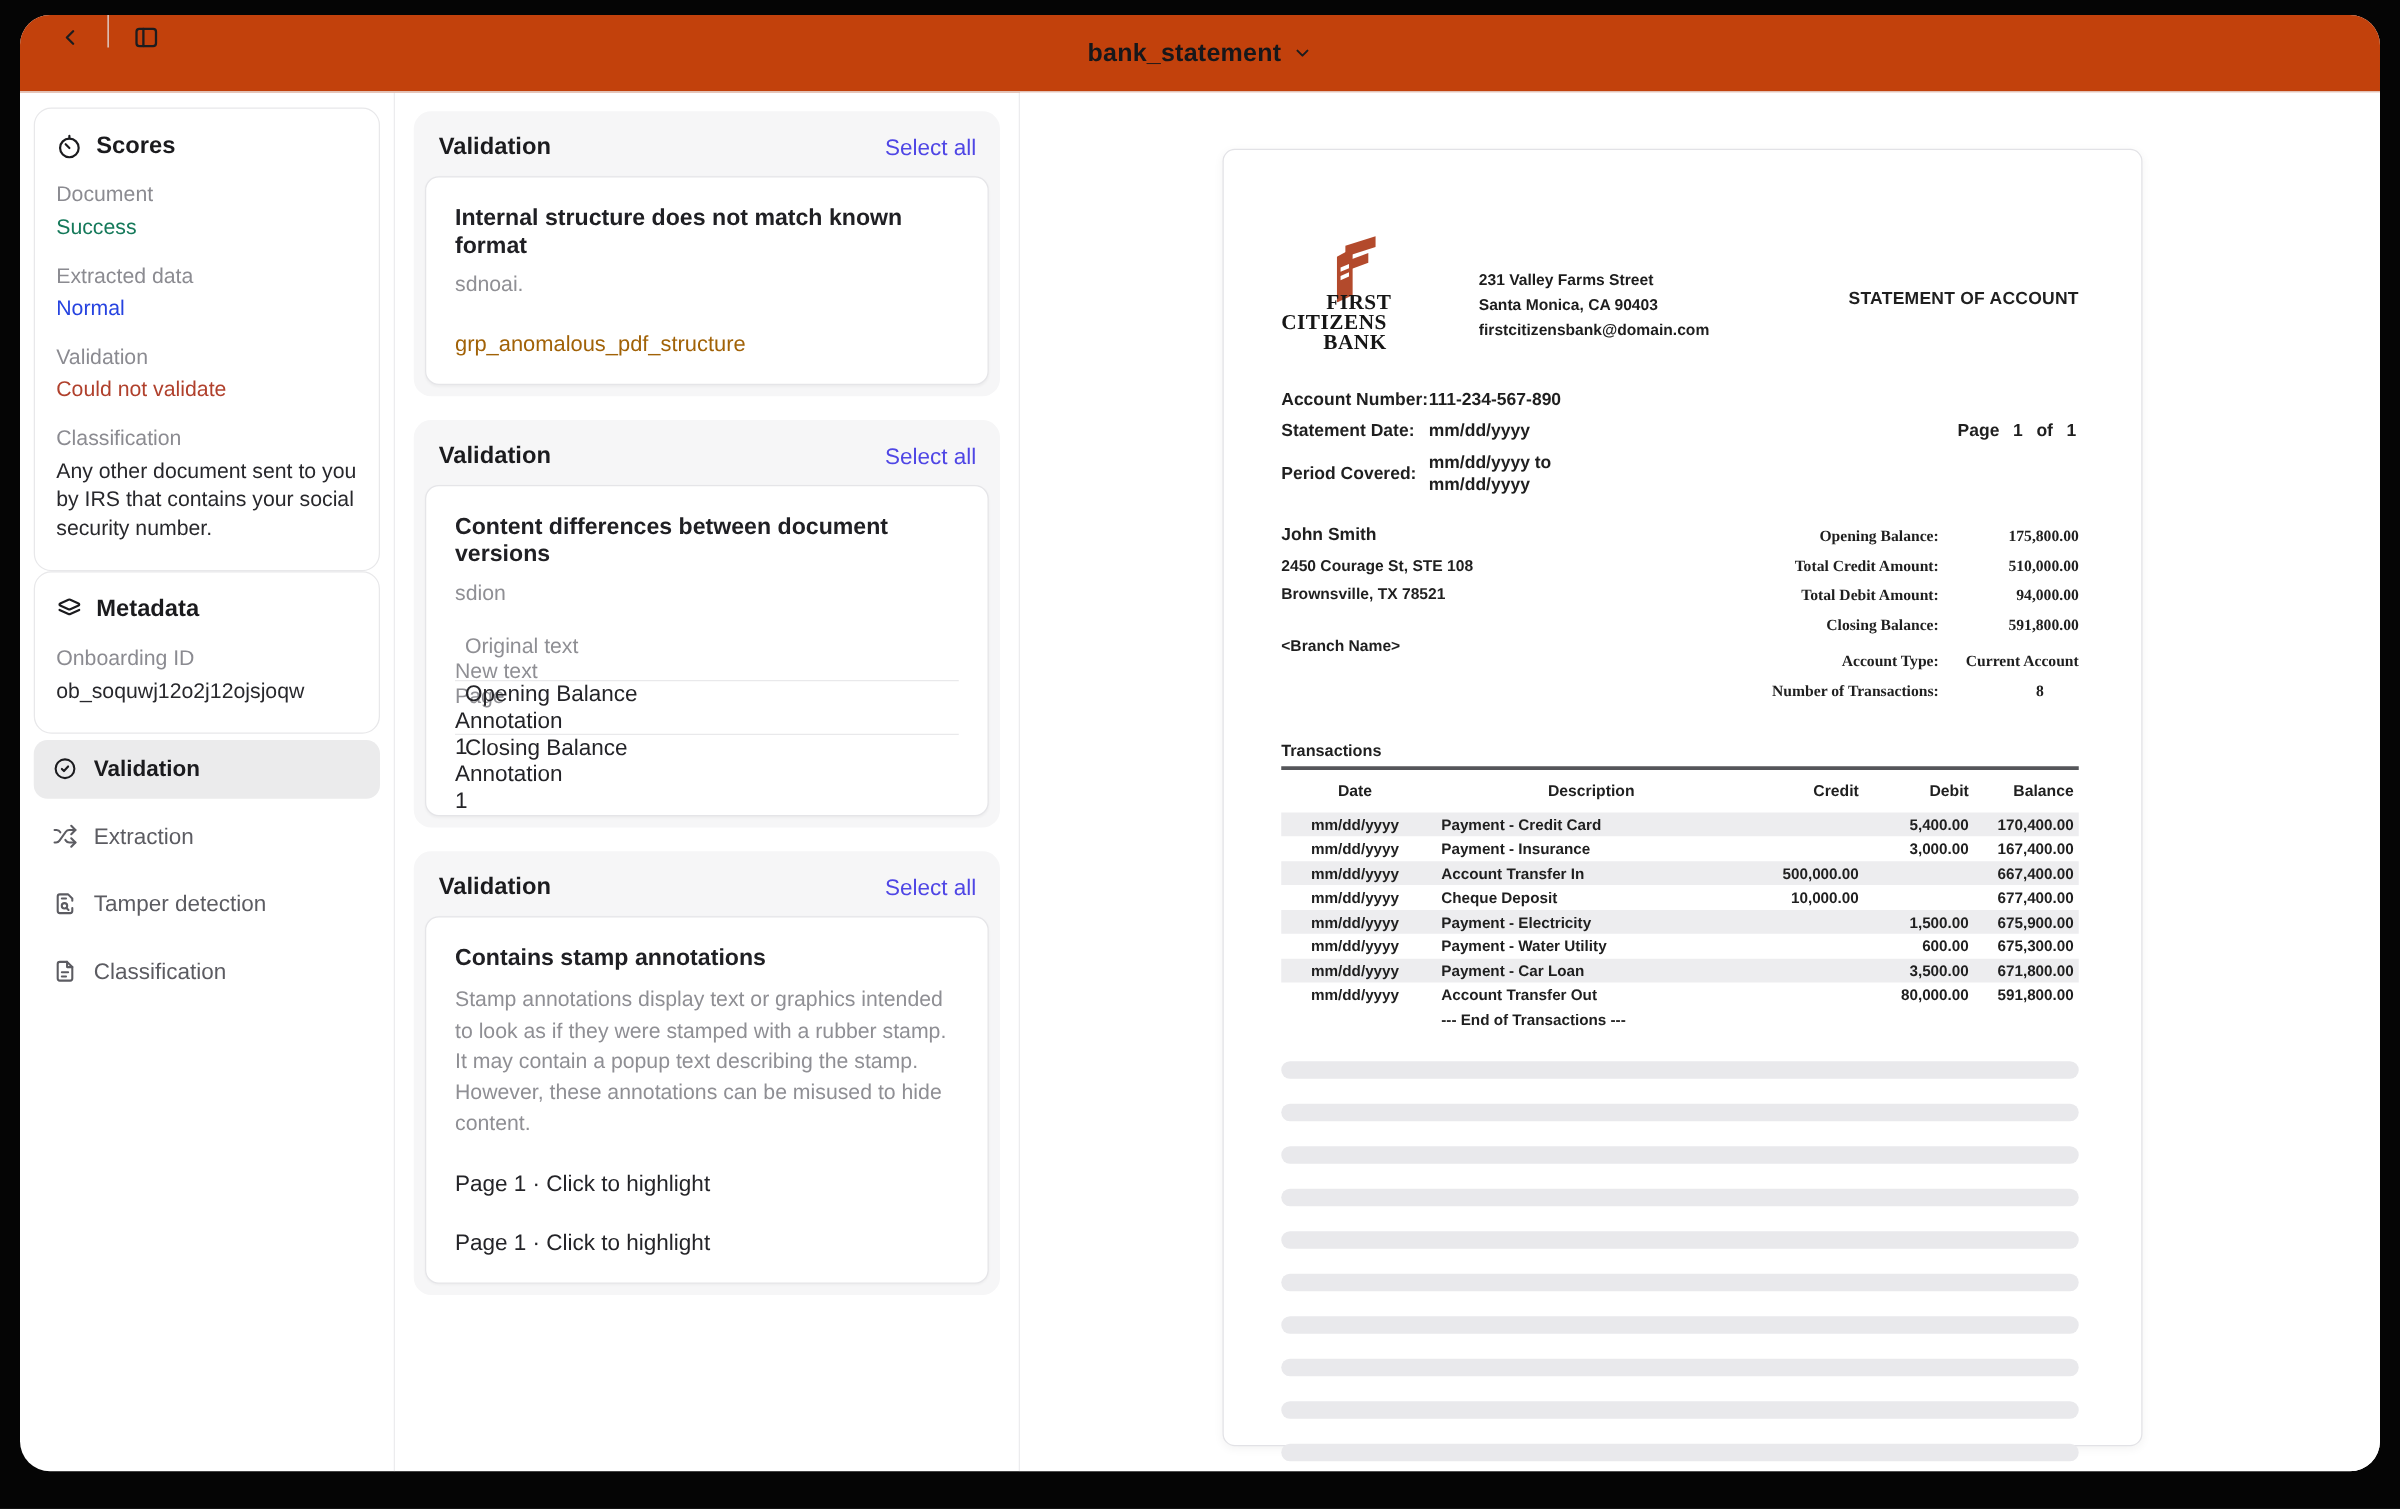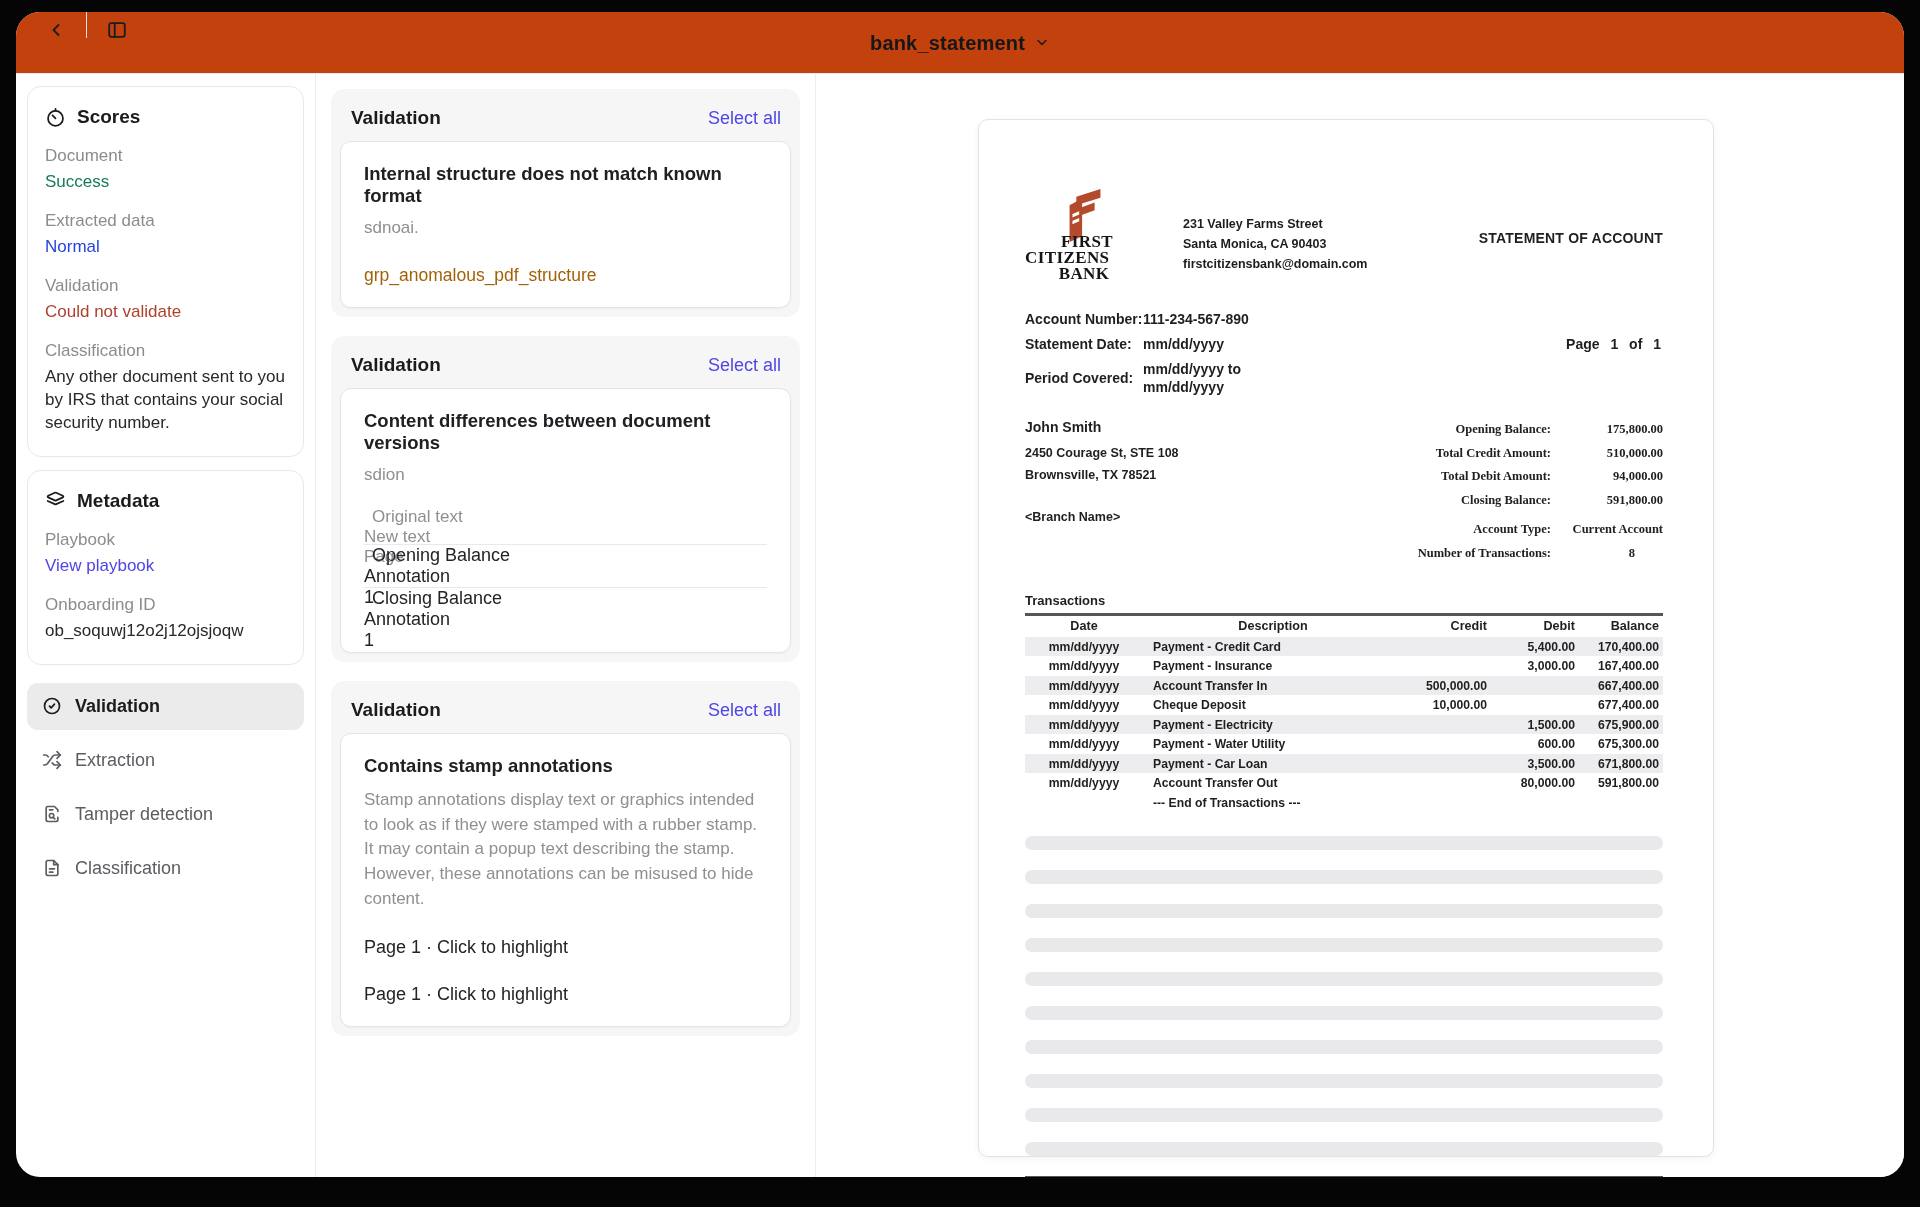--- a/index.html
+++ b/index.html
@@ -17,21 +17,21 @@
   .topbar-divider { width:1px; height:26px; background:#e4e4e7; margin:0 12px; }
   .doc-title-wrap { position:absolute; left:50%; top:50%; transform:translate(-50%,-50%);
     display:flex; align-items:center; gap:9px; cursor:pointer; }
   .doc-title { font-size:20px; font-weight:700; color:#17171a; letter-spacing:.2px; }
 
   
   .content { flex:1; display:flex; min-height:0; }
 
   
   .sidebar { width:300px; flex:0 0 300px; border-right:1px solid #ececee;
-    padding:12px 11px; display:flex; flex-direction:column; gap:13px; overflow:hidden; }
+    padding:12px 11px; display:flex; flex-direction:column; overflow:hidden; }
   .card { background:#fff; border:1px solid #e8e8ea; border-radius:14px; padding:19px 17px; }
   .card-head { display:flex; align-items:center; gap:11px; font-size:19px; font-weight:700;
     color:#1b1b1e; margin-bottom:18px; }
   .kv { margin-bottom:17px; }
   .kv:last-child { margin-bottom:2px; }
   .kv-label { font-size:17px; color:#8b8b91; margin-bottom:5px; }
   .kv-value { font-size:17px; color:#28282c; line-height:1.35; }
   .val-success { color:#15795a; }
   .val-info { color:#2643e0; }
   .val-error { color:#b0402c; }
@@ -95,21 +95,21 @@
   .branch { margin-top:24px; font-weight:600; }
   .summary { margin-left:auto; width:330px; margin-top:2px;font-family:Liberation Serif, serif; }
   .sum-row { display:flex; justify-content:flex-end; margin-bottom:7px; line-height:1.35; }
   .sum-label { font-weight:700; text-align:right; }
   .sum-val { width:112px; text-align:right; font-weight:600; }
 
   .tx-block { margin-top:24px; }
   .tx-title { font-size:13px; font-weight:700; margin-bottom:5px; }
   .tx-table { border-top:3px solid #55565a; }
   .tx-row { display:flex; align-items:center; height:19.5px; font-size:12.2px; font-weight:600; }
-  .tx-row.head { font-weight:700; font-size:12.6px; height:21px; }
+  .tx-row.head { font-weight:700; font-size:12.6px; height:34px; }
   .tx-row.striped { background:#ededef; }
   .tc-date { width:118px; text-align:center; }
   .tc-desc { width:250px; padding-left:10px; }
   .tc-credit { width:100px; text-align:right; padding-right:6px; }
   .tc-debit { width:84px; text-align:right; padding-right:2px; }
   .tc-balance { flex:1; text-align:right; padding-right:4px; }
   .tx-end { height:19.5px; display:flex; align-items:center; padding-left:128px;
     font-size:12.2px; font-weight:600; }
 
   .stripes { margin-top:24px; }
@@ -188,24 +188,20 @@
         <div class="card-head">
           <span>
             <svg width="21" height="21" viewBox="0 0 24 24" fill="none" stroke="#1b1b1e" stroke-width="2" stroke-linecap="round" stroke-linejoin="round">
                 <path d="m12.83 3.18a2 2 0 0 0-1.66 0L3.6 6.58a1 1 0 0 0 0 1.83l7.57 3.41a2 2 0 0 0 1.66 0l7.57-3.41a1 1 0 0 0 0-1.83Z"></path>
                 <path d="m21 12.5-8.17 3.67a2 2 0 0 1-1.66 0L3 12.5"></path>
               </svg>
           </span>
           <span>Metadata</span>
         </div>
         <div class="kv">
-          <div class="kv-label">Playbook</div>
-          <div class="kv-value val-link">View playbook</div>
-        </div>
-        <div class="kv">
           <div class="kv-label">Onboarding ID</div>
           <div class="kv-value">ob_soquwj12o2j12ojsjoqw</div>
         </div>
       </div>
 
       <div class="nav">
         <div class="nav-item active">
           <span class="nicon">
             <svg width="20" height="20" viewBox="0 0 24 24" fill="none" stroke="#1b1b1e" stroke-width="2" stroke-linecap="round" stroke-linejoin="round">
                 <circle cx="12" cy="12" r="9"></circle>

